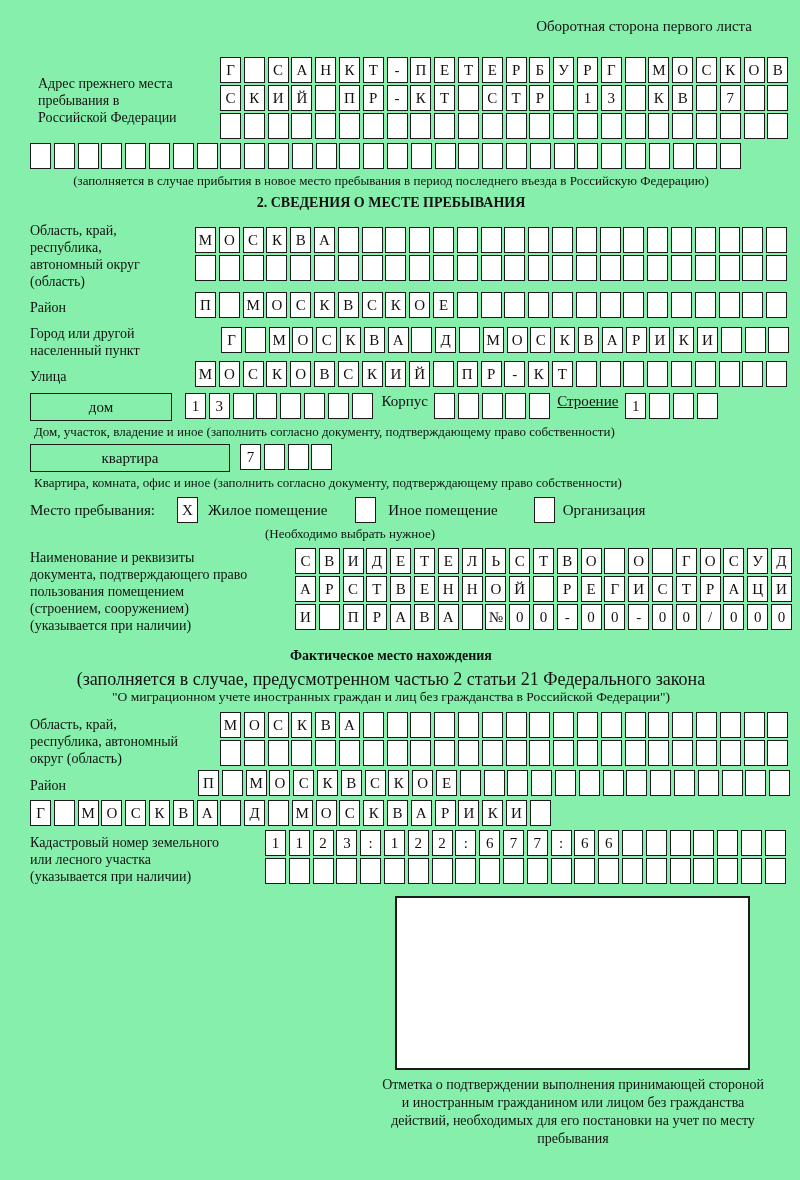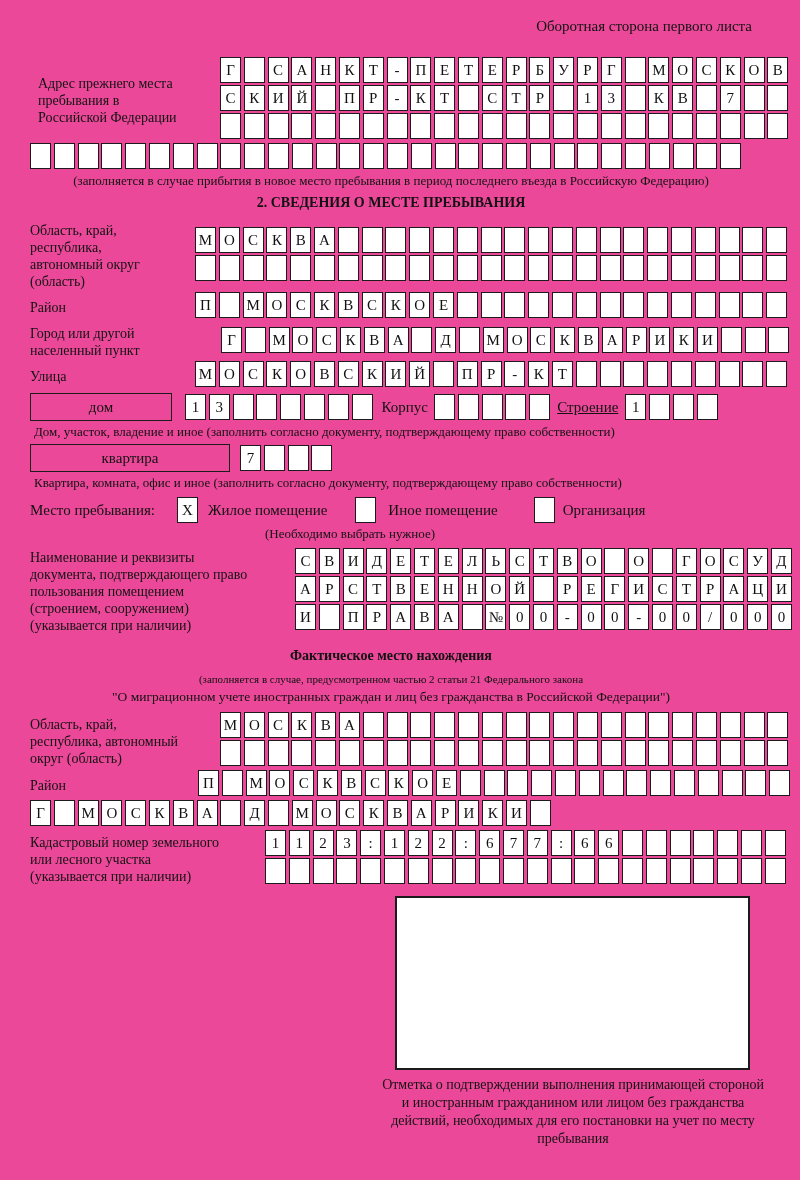--- a/index.html
+++ b/index.html
@@ -1,19 +1,19 @@
 <!DOCTYPE html>
 <html><head>
 <meta charset="utf-8">
 <style>
   * { margin:0; padding:0; box-sizing:border-box; }
   html,body { background:#ffffff; }
   .page {
     width:800px; height:1180px;
-    background:#ec4899;
+    background:#86efac;
     color:#111111;
     font-family:"Liberation Serif", "DejaVu Serif", serif;
     padding:18px 0 0 30px;
     overflow:hidden;
     position:relative;
   }
   .content { width:722px; }
   .header-note { text-align:right; font-size:15px; margin-bottom:22px; }
 
   
@@ -38,30 +38,30 @@
   .w195 { width:195px; flex:0 0 195px; }
 
   .note-center { text-align:center; font-size:13px; line-height:16px; margin:4px 0 6px; width:722px; }
   .sec-title { text-align:center; font-weight:bold; font-size:14px; margin:6px 0 8px; width:722px; }
 
   .widebox {
     border:1.7px solid #1b1b1b; height:28px;
     display:flex; align-items:center; justify-content:center;
     font-size:15px;
   }
-  .house-line, .apt-line { display:flex; align-items:center; margin:4px 0 2px; }
+  .house-line, .apt-line { display:flex; align-items:flex-start; margin:4px 0 2px; }
   .inline-label { font-size:15px; }
 
   .caption { font-size:13px; margin:3px 0 4px; padding-left:4px; }
 
   .stay-line { display:flex; align-items:center; margin-top:6px; font-size:15px; }
   .stay-note { font-size:13px; width:400px; margin-left:120px; text-align:center; margin-top:3px; margin-bottom:4px; }
 
   .fact-title { text-align:center; font-weight:bold; font-size:14px; margin:14px 0 6px; width:722px; }
-  .fact-note { text-align:center; font-size:11px; line-height:18px; width:722px; }
+  .fact-note { text-align:center; font-size:18px; line-height:18px; width:722px; }
   .fact-note2 { text-align:center; font-size:13.5px; line-height:18px; width:722px; margin-bottom:6px; }
 
   .stamp-box {
     width:355px; height:174px;
     border:2px solid #1b1b1b;
     margin-left:365px; margin-top:10px;
     background:#fff;
   }
   .stamp-caption {
     width:390px; margin-left:348px; margin-top:6px;

